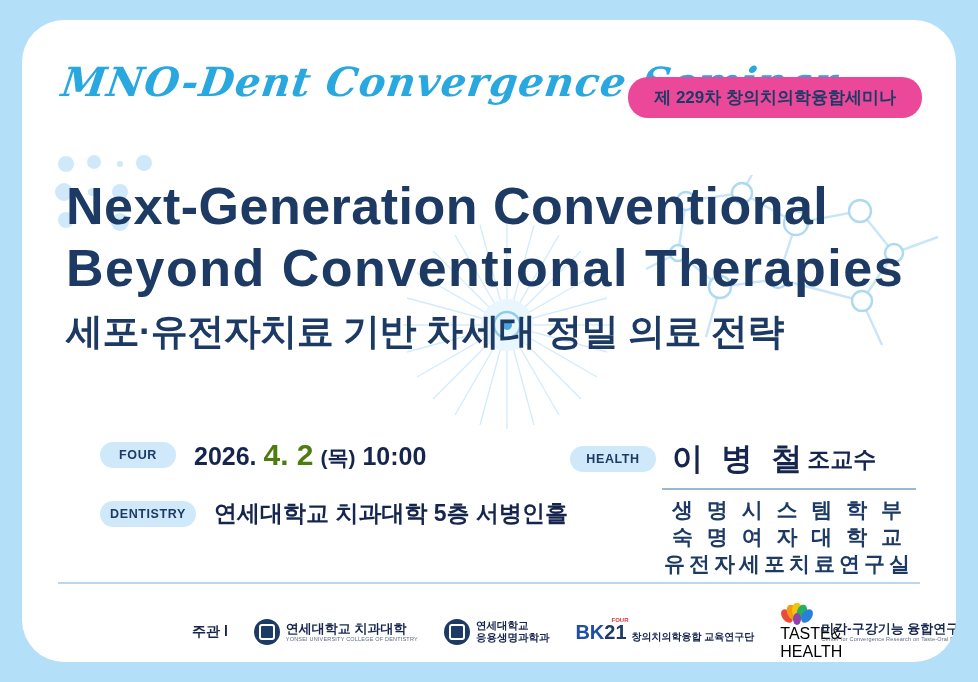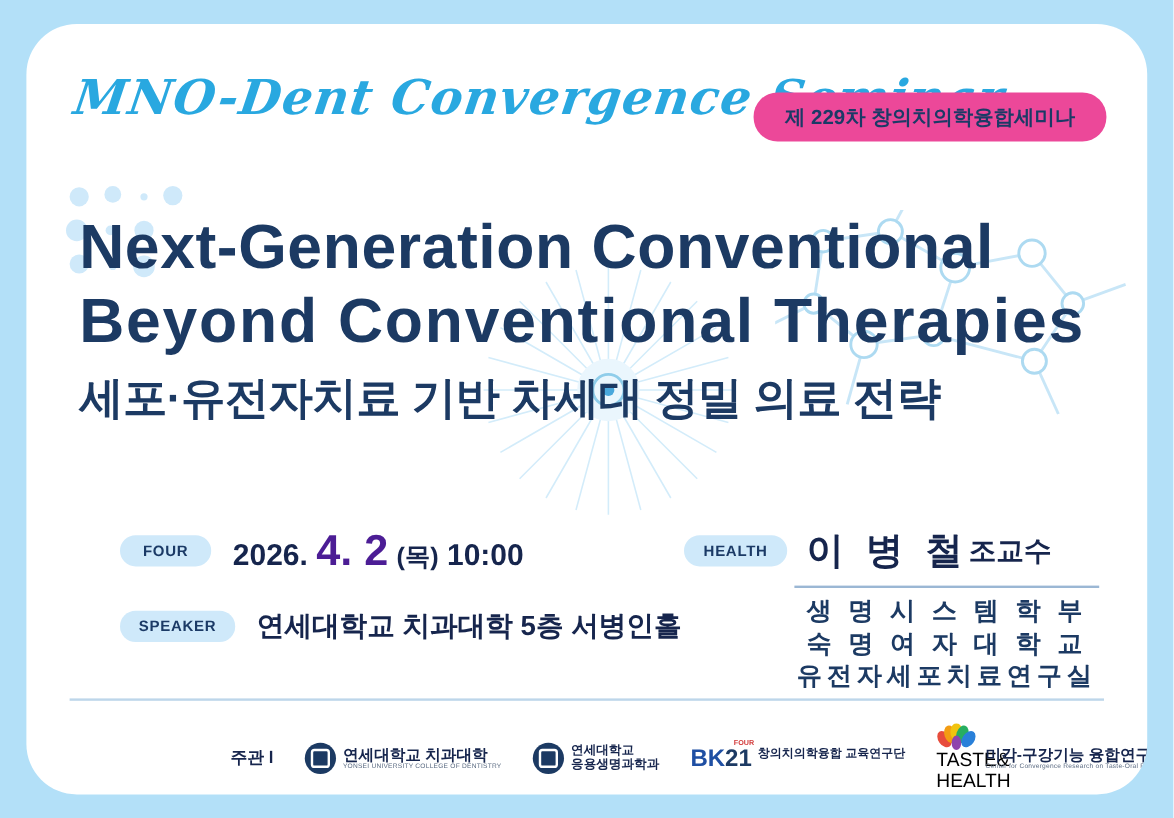--- a/index.html
+++ b/index.html
@@ -145,21 +145,21 @@
     white-space: nowrap;
   }
   #row-date { margin-bottom: 26px; }
   .info-value {
     margin-left: 18px;
     font-size: 25px;
     font-weight: bold;
     color: #16254d;
     white-space: nowrap;
   }
-  .date-accent { color: #4c1d95; font-size: 36px; }
+  .date-accent { color: #4d7c0f; font-size: 30px; }
   .date-paren { font-size: 21px; }
   #location-value { font-size: 23px; }
 
   #info-right {
     position: absolute;
     left: 548px;
     top: 418px;
     width: 380px;
   }
   #speaker-row {
@@ -260,21 +260,21 @@
   .logo-en {
     font-size: 5.5px;
     color: #5b6b82;
     letter-spacing: .2px;
     white-space: nowrap;
   }
   .logo-ko-sm { font-size: 10.5px; }
 
   #bk21-logo {
     display: flex;
-    align-items: flex-start;
+    align-items: flex-end;
     margin-right: 26px;
     white-space: nowrap;
   }
   #bk21-mark {
     font-size: 20px;
     font-weight: bold;
     color: #1c3a63;
     margin-right: 5px;
     position: relative;
   }
@@ -393,21 +393,21 @@
       <div class="info-row" id="row-date">
         <span class="pill pill-date">FOUR</span>
         <span class="info-value">
           <span>2026.</span>
           <span class="date-accent">4. 2</span>
           <span class="date-paren">(목)</span>
           <span>10:00</span>
         </span>
       </div>
       <div class="info-row" id="row-location">
-        <span class="pill pill-location">SPEAKER</span>
+        <span class="pill pill-location">DENTISTRY</span>
         <span class="info-value" id="location-value">연세대학교 치과대학 5층 서병인홀</span>
       </div>
     </div>
 
     <div id="info-right">
       <div id="speaker-row">
         <span class="pill pill-speaker">HEALTH</span>
         <span id="speaker-name">이 병 철</span>
         <span id="speaker-rank">조교수</span>
       </div>

